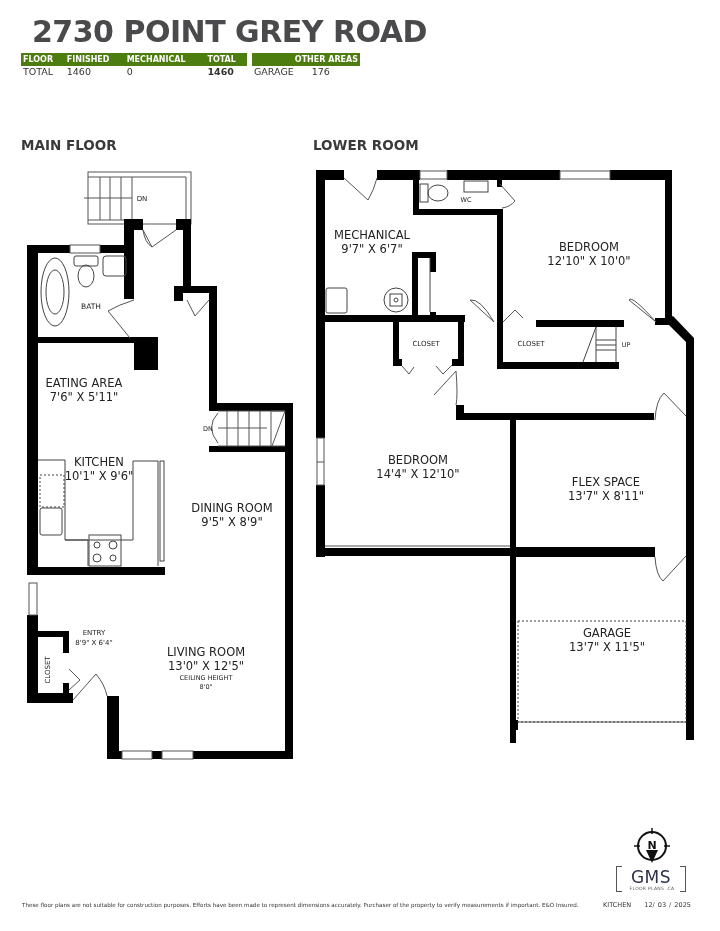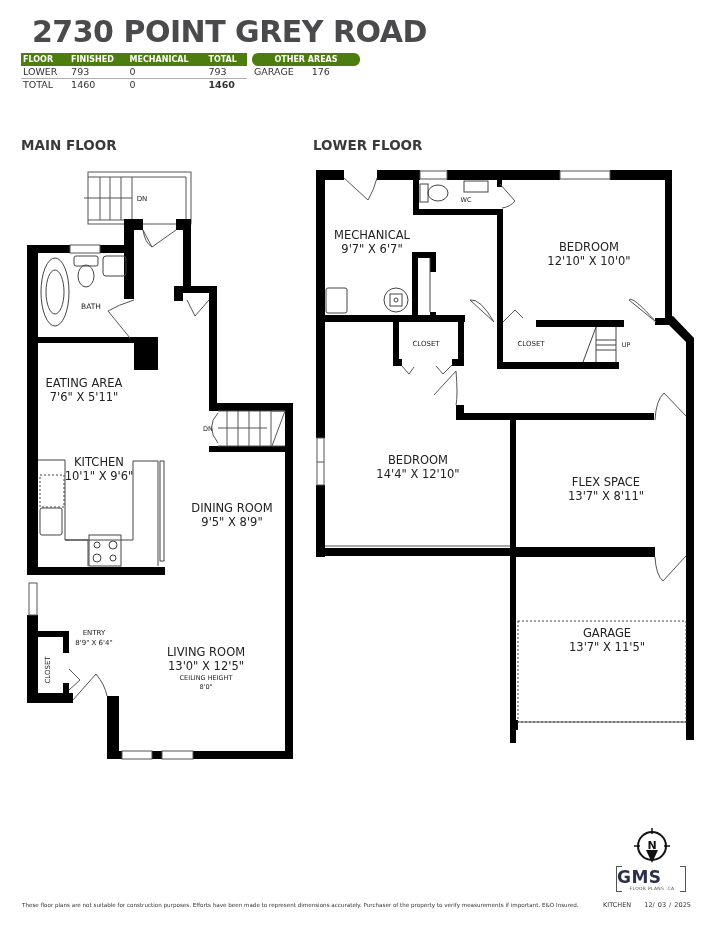--- a/index.html
+++ b/index.html
@@ -7,58 +7,52 @@
   .title { position: absolute; left: 32px; top: 14px; font-family: "DejaVu Sans", sans-serif; font-weight: bold; font-size: 30px; letter-spacing: -0.5px; color: #4a4a4c; white-space: nowrap; }
   table.areas { position: absolute; border-collapse: collapse; font-family: "DejaVu Sans", sans-serif; }
   table.areas th { background: #4d7c0f; color: #ffffff; font-size: 8px; font-weight: bold; padding: 1px 2px; height: 11px; }
   table.areas td { font-size: 9.5px; color: #333; padding: 0 2px; height: 12px; line-height: 12px; }
   table.areas tr.row td { border-bottom: 1px solid #b0b0b0; }
   table.areas tr.row:last-child td { border-bottom: none; }
   #floor-table { left: 21px; top: 53px; width: 226px; }
   #floor-table th:first-child, #floor-table td:first-child { text-align: left; }
   #floor-table th, #floor-table td { text-align: left; }
   #other-table { left: 252px; top: 53px; width: 108px; }
-  #other-table th { text-align: center; border-radius: 6px; }
+  #other-table th { text-align: right; }
   #other-table td:first-child { text-align: left; }
   #other-table td:last-child { text-align: left; padding-right: 18px; }
   .bold { font-weight: bold; }
   .section-title { position: absolute; font-family: "DejaVu Sans", sans-serif; font-weight: bold; font-size: 13.5px; color: #3a3a3c; white-space: nowrap; }
   svg.plan { position: absolute; left: 0; top: 0; }
   .lbl { font-family: "DejaVu Sans", sans-serif; fill: #222; text-anchor: middle; }
   .footer { position: absolute; left: 22px; top: 902px; font-size: 5.6px; color: #333; white-space: nowrap; }
   .measured { position: absolute; left: 603px; top: 901px; font-size: 6.5px; color: #333; white-space: nowrap; word-spacing: 1px; }
   .measured span { margin-right: 10px; }
   .logo { position: absolute; left: 612px; top: 828px; width: 80px; height: 70px; }
-  .gms { position: absolute; left: 617px; top: 866px; width: 68px; height: 22px; font-family: "DejaVu Sans", sans-serif; font-weight: bold; font-size: 17px; color: #2c2f4a; text-align: left; line-height: 22px; letter-spacing: 0.5px; }
+  .gms { position: absolute; left: 617px; top: 866px; width: 68px; height: 22px; font-family: "DejaVu Sans", sans-serif; font-weight: normal; font-size: 17px; color: #2c2f4a; text-align: center; line-height: 22px; letter-spacing: 0.5px; }
   .gms-bracket-l, .gms-bracket-r { position: absolute; top: 866px; width: 5px; height: 24px; border: 1.5px solid #555; }
   .gms-bracket-l { left: 616px; border-right: none; }
   .gms-bracket-r { left: 680px; border-left: none; }
   .gms-sub { position: absolute; left: 620px; top: 886px; width: 64px; font-size: 4.5px; color: #555; text-align: center; letter-spacing: 0.3px; }
 </style>
 </head>
 <body>
 
 <div class="title">2730 POINT GREY ROAD</div>
 
 <table class="areas" id="floor-table">
   <thead>
     <tr>
       <th>FLOOR</th>
       <th>FINISHED</th>
       <th>MECHANICAL</th>
       <th>TOTAL</th>
     </tr>
   </thead>
   <tbody>
-    <tr class="row">
-      <td>LOWER</td>
-      <td>793</td>
-      <td>0</td>
-      <td>793</td>
-    </tr>
     <tr class="row">
       <td>TOTAL</td>
       <td>1460</td>
       <td>0</td>
       <td class="bold">1460</td>
     </tr>
   </tbody>
 </table>
 
 <table class="areas" id="other-table">
@@ -69,21 +63,21 @@
   </thead>
   <tbody>
     <tr class="row">
       <td>GARAGE</td>
       <td>176</td>
     </tr>
   </tbody>
 </table>
 
 <div class="section-title" style="left:21px; top:137px;">MAIN FLOOR</div>
-<div class="section-title" style="left:313px; top:137px;">LOWER FLOOR</div>
+<div class="section-title" style="left:313px; top:137px;">LOWER ROOM</div>
 
 <svg class="plan" width="720" height="931" viewBox="0 0 720 931">
 
   <g>
 
     <g stroke="#555" fill="none" stroke-width="1">
       <rect x="88" y="172" width="103" height="52" fill="#fff"></rect>
       <line x1="88" y1="177" x2="186" y2="177"></line>
       <line x1="186" y1="177" x2="186" y2="220"></line>
       <line x1="88" y1="220" x2="130" y2="220"></line>

